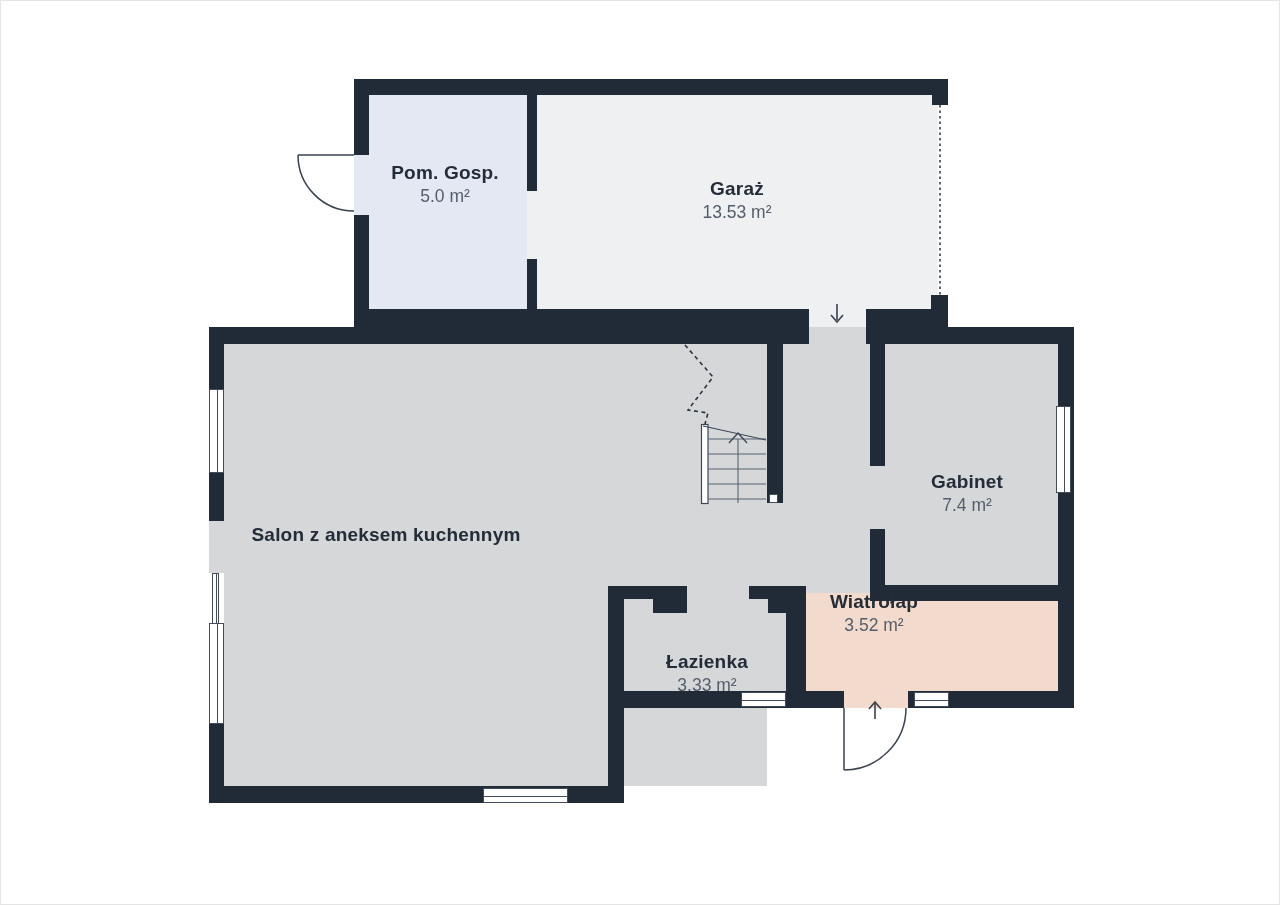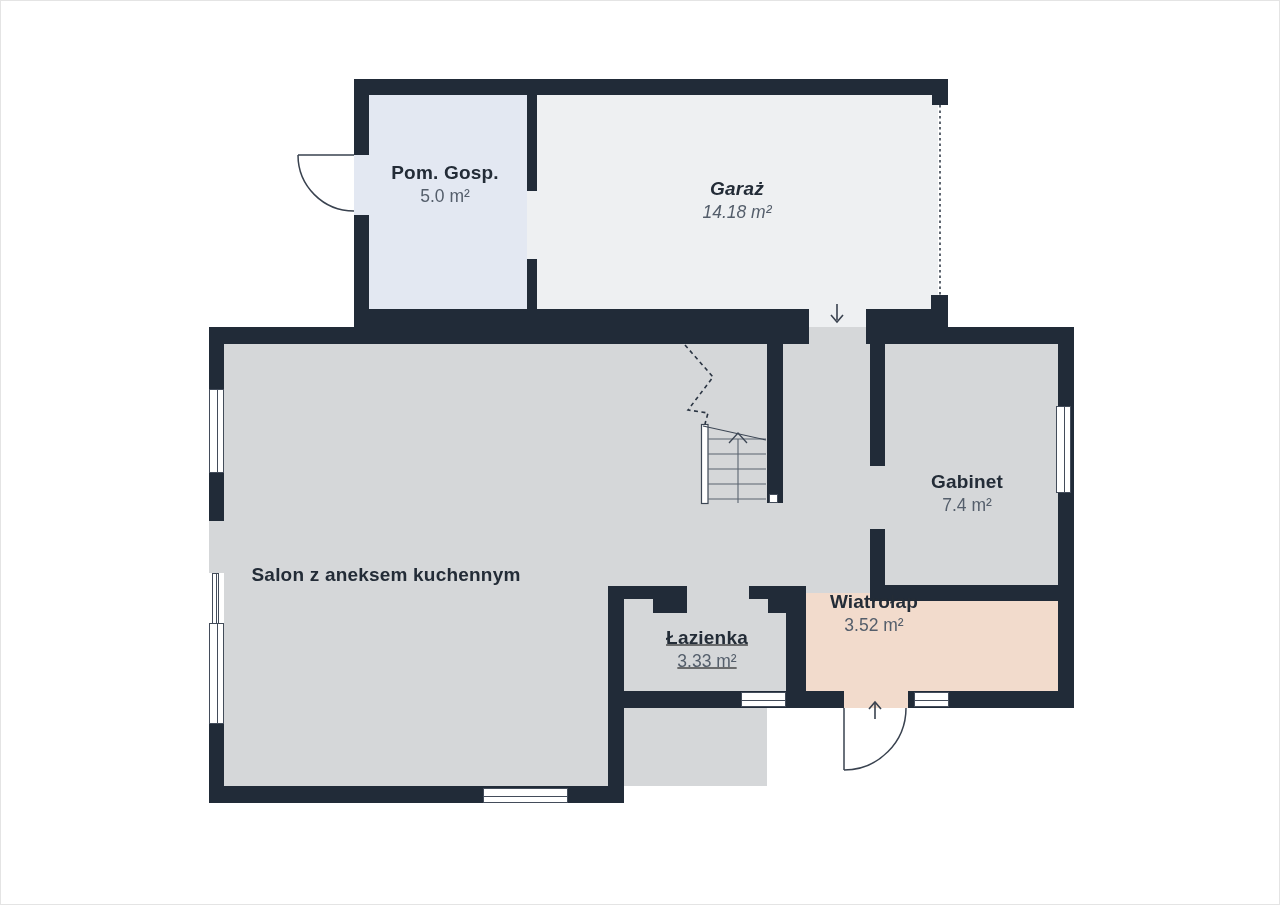--- a/index.html
+++ b/index.html
@@ -128,32 +128,32 @@
     <g stroke="#39424f" stroke-width="1.6" fill="none">
       <path d="M874,718 L874,702"></path>
       <path d="M868,708 L874,701 L880,708"></path>
     </g>
   </svg>
 
   <div class="room-label" style="left:444px;top:183px;">
     <div class="name">Pom. Gosp.</div>
     <div class="area">5.0 m²</div>
   </div>
-  <div class="room-label" style="left:736px;top:199px;font-style:italic;">
+  <div class="room-label" style="left:736px;top:199px;">
     <div class="name">Garaż</div>
-    <div class="area">14.18 m²</div>
+    <div class="area">13.53 m²</div>
   </div>
-  <div class="room-label" style="left:385px;top:534px;margin-top:40px;">
+  <div class="room-label" style="left:385px;top:534px;">
     <div class="name">Salon z aneksem kuchennym</div>
   </div>
   <div class="room-label" style="left:966px;top:492px;">
     <div class="name">Gabinet</div>
     <div class="area">7.4 m²</div>
   </div>
-  <div class="room-label" style="left:706px;top:648px;text-decoration:underline;">
+  <div class="room-label" style="left:706px;top:672px;">
     <div class="name">Łazienka</div>
     <div class="area">3.33 m²</div>
   </div>
   <div class="room-label" style="left:873px;top:612px;">
     <div class="name">Wiatrołap</div>
     <div class="area">3.52 m²</div>
   </div>
 
 </div>
 

